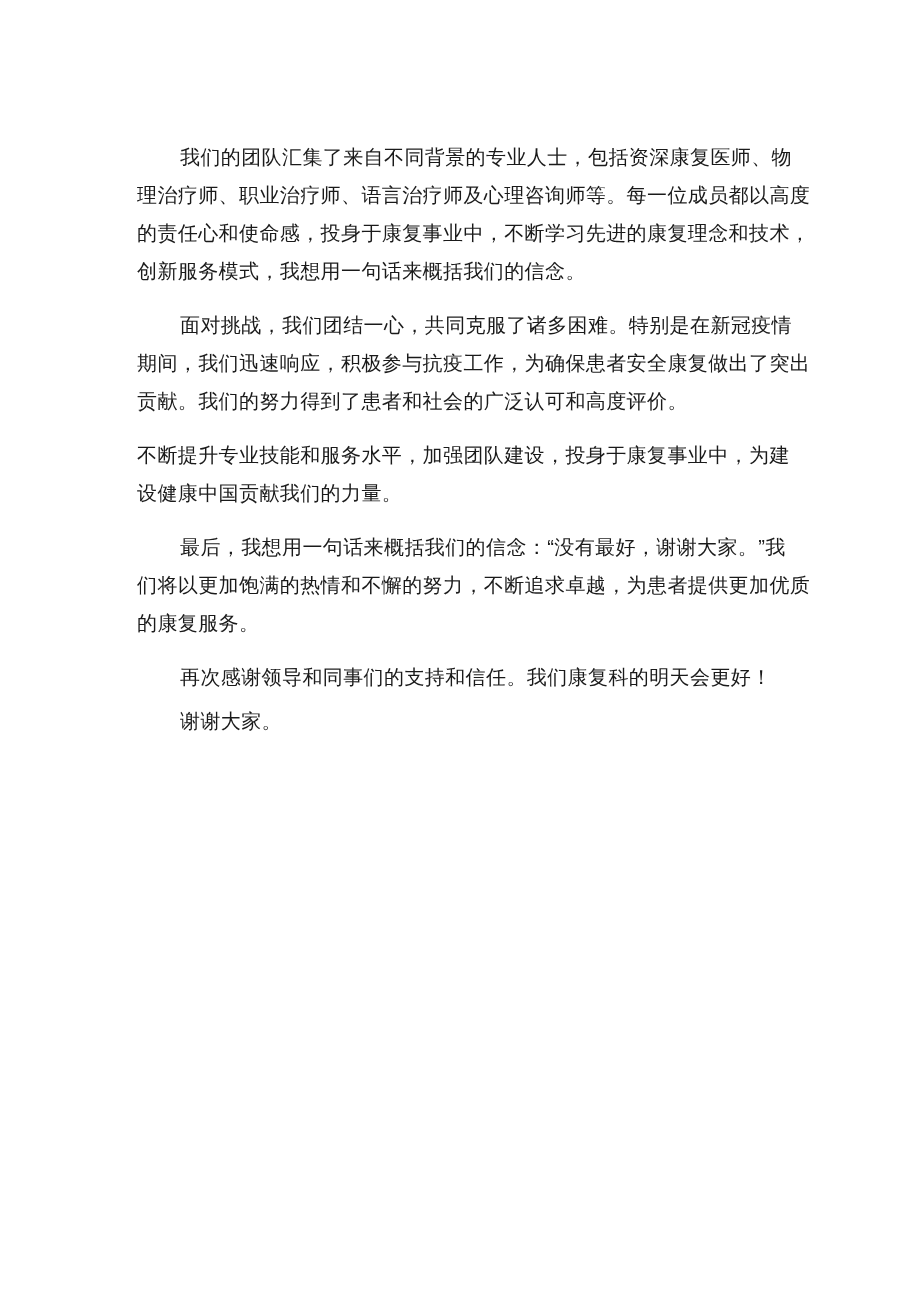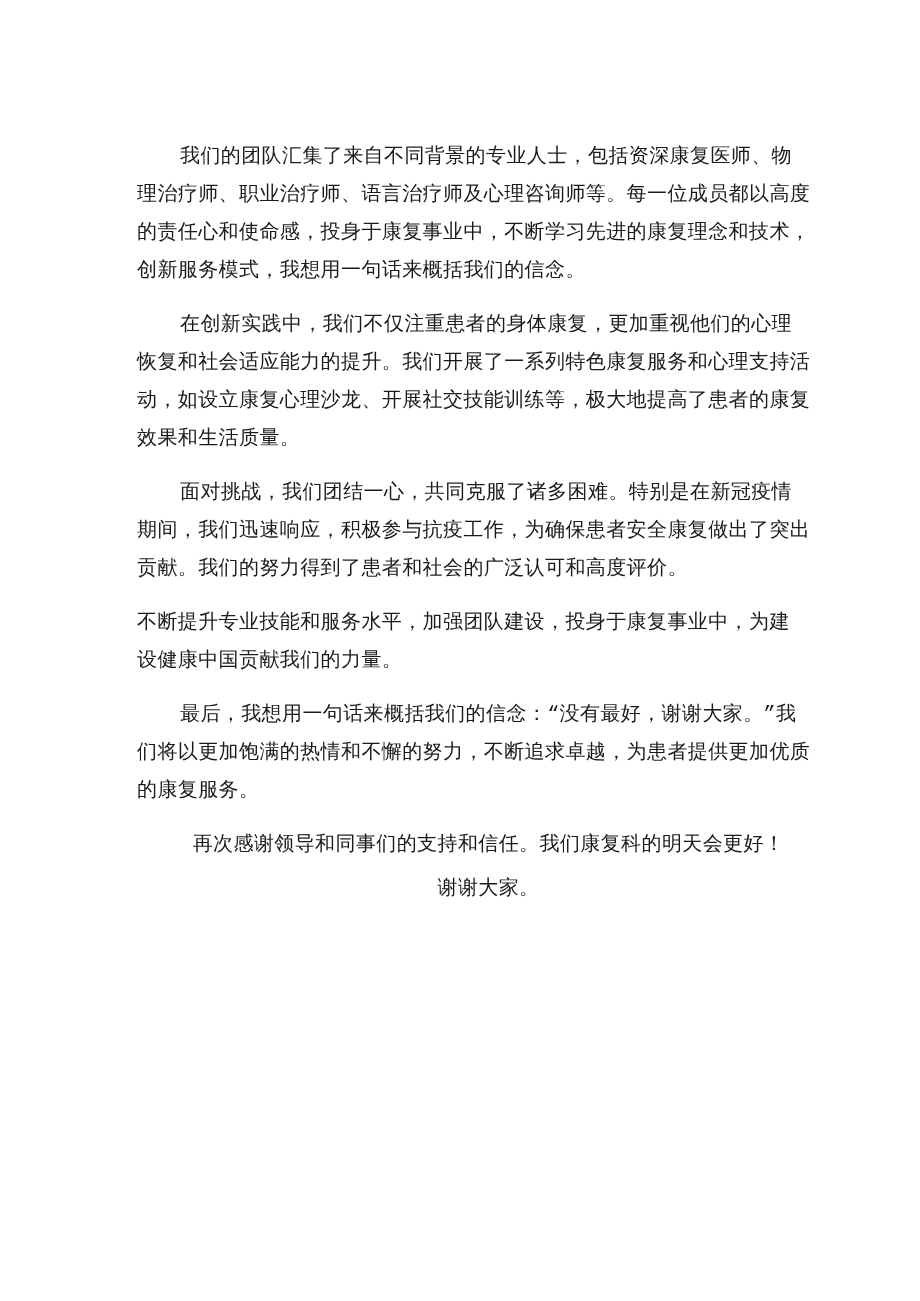--- a/index.html
+++ b/index.html
@@ -12,58 +12,51 @@
       height: 1301px;
       position: relative;
       overflow: hidden;
     }
     .page {
       position: absolute;
       left: 137px;
       top: 138px;
       width: 660px;
       color: #1a1a1a;
-      font-family: Liberation Mono, monospace;
+      font-family: Liberation Sans, sans-serif;
       font-size: 20px;
       letter-spacing: 0.4px;
     }
     .para {
       margin: 0 0 16px 0;
       line-height: 38px;
     }
     .line {
       display: block;
       white-space: nowrap;
     }
     .line.indent {
       padding-left: 43px;
     }
     .para.short {
       margin-bottom: 6px;
-      text-align: center;
     }
   </style>
 </head>
 <body>
 
 <div class="page">
 
   <p class="para">
     <span class="line indent">我们的团队汇集了来自不同背景的专业人士，包括资深康复医师、物</span>
     <span class="line">理治疗师、职业治疗师、语言治疗师及心理咨询师等。每一位成员都以高度</span>
     <span class="line">的责任心和使命感，投身于康复事业中，不断学习先进的康复理念和技术，</span>
     <span class="line">创新服务模式，我想用一句话来概括我们的信念。</span>
   </p>
 
-  <p class="para">
-    <span class="line indent">在创新实践中，我们不仅注重患者的身体康复，更加重视他们的心理</span>
-    <span class="line">恢复和社会适应能力的提升。我们开展了一系列特色康复服务和心理支持活</span>
-    <span class="line">动，如设立康复心理沙龙、开展社交技能训练等，极大地提高了患者的康复</span>
-    <span class="line">效果和生活质量。</span>
-  </p>
 
   <p class="para">
     <span class="line indent">面对挑战，我们团结一心，共同克服了诸多困难。特别是在新冠疫情</span>
     <span class="line">期间，我们迅速响应，积极参与抗疫工作，为确保患者安全康复做出了突出</span>
     <span class="line">贡献。我们的努力得到了患者和社会的广泛认可和高度评价。</span>
   </p>
 
   <p class="para">
     <span class="line">不断提升专业技能和服务水平，加强团队建设，投身于康复事业中，为建</span>
     <span class="line">设健康中国贡献我们的力量。</span>

